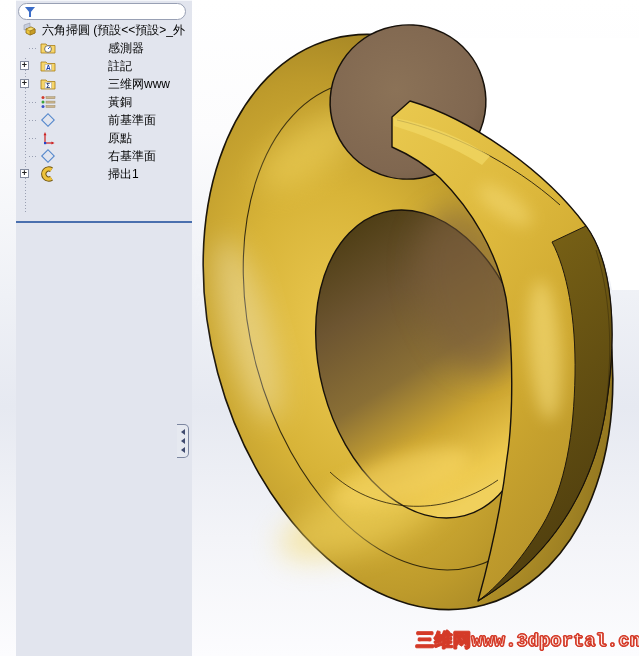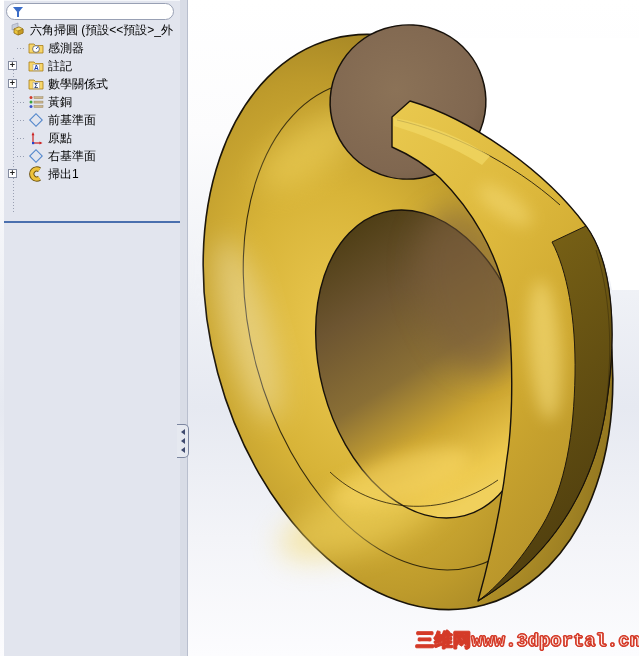--- a/index.html
+++ b/index.html
@@ -14,41 +14,41 @@
     position:absolute;left:416px;top:628px;
     font-size:18px;font-weight:bold;letter-spacing:.5px;
     color:#fff3ef;
     -webkit-text-stroke:1.2px #d43a28;
     text-shadow:0 0 1px #d43a28,1px 0 0 #d43a28,-1px 0 0 #d43a28,0 1px 0 #d43a28,0 -1px 0 #d43a28;
     white-space:nowrap;z-index:5;font-family:Liberation Mono, monospace;
   }
 
   
   .panel{
-    position:absolute;left:4px;top:0;width:176px;height:656px;
+    position:absolute;left:16px;top:0;width:176px;height:656px;
     background:#e2e5ee;z-index:10;overflow:hidden;
     border-top:1px solid #f4f6fa;
   }
   .filter-box{
     position:absolute;left:2px;top:2px;width:168px;height:17px;
     background:#fff;border:1px solid #98a0b4;border-radius:9px;
     display:flex;align-items:center;padding-left:5px;box-sizing:border-box;
   }
   .funnel{position:relative;width:12px;height:12px;}
   .funnel .cone{position:absolute;left:1px;top:1px;width:0;height:0;
     border-left:5px solid transparent;border-right:5px solid transparent;
     border-top:6px solid #3a6cc8;}
   .funnel .stem{position:absolute;left:5px;top:6px;width:2px;height:5px;background:#3a6cc8;}
   .filter-input{border:none;outline:none;flex:1;height:13px;font-size:11px;background:transparent;min-width:0;}
 
   .tree{position:absolute;left:0;top:20px;width:176px;}
   .tree-row{position:relative;height:18px;display:flex;align-items:center;white-space:nowrap;overflow:hidden;}
   .tree-row .lbl{font-size:12px;color:#000;margin-left:4px;}
   .tree-row.root{padding-left:6px;}
-  .tree-row.child{padding-left:24px;}
+  .tree-row.child{padding-left:24px;gap:48px;}
   .icon16{width:16px;height:16px;flex:0 0 16px;}
   .expander{
     position:absolute;left:4px;top:4px;width:9px;height:9px;box-sizing:border-box;
     background:#fff;border:1px solid #848ca0;color:#222;
     font-size:9px;line-height:7px;text-align:center;font-weight:bold;
   }
   .vline{
     position:absolute;left:9px;top:37px;height:154px;width:1px;
     background-image:repeating-linear-gradient(180deg,#9aa0b2 0 1px,transparent 1px 3px);
   }
@@ -229,21 +229,21 @@
         <span class="lbl">註記</span>
       </div>
 
       <div class="tree-row child">
         <span class="expander">+</span>
         <svg class="icon16" viewBox="0 0 16 16">
           <path d="M1,4 L6,4 L7.5,5.5 L15,5.5 L15,13 L1,13 Z" fill="#f7d66b" stroke="#a87f18" stroke-width="0.8"></path>
           <rect x="5" y="6.3" width="6.5" height="6" fill="#fff" stroke="#999" stroke-width="0.5"></rect>
           <text x="8.3" y="11.7" font-size="6.5" font-weight="bold" fill="#17306e" text-anchor="middle">Σ</text>
         </svg>
-        <span class="lbl">數學關係式</span>
+        <span class="lbl">三维网www</span>
       </div>
 
       <div class="tree-row child">
         <span class="stub"></span>
         <svg class="icon16" viewBox="0 0 16 16">
           <circle cx="3" cy="3.6" r="1.5" fill="#d23b2b"></circle>
           <circle cx="3" cy="8" r="1.5" fill="#3aa33a"></circle>
           <circle cx="3" cy="12.4" r="1.5" fill="#3a52c8"></circle>
           <rect x="6" y="2.7" width="9" height="2" fill="#cdb58c" stroke="#998a66" stroke-width="0.5"></rect>
           <rect x="6" y="7.1" width="9" height="2" fill="#cdb58c" stroke="#998a66" stroke-width="0.5"></rect>

